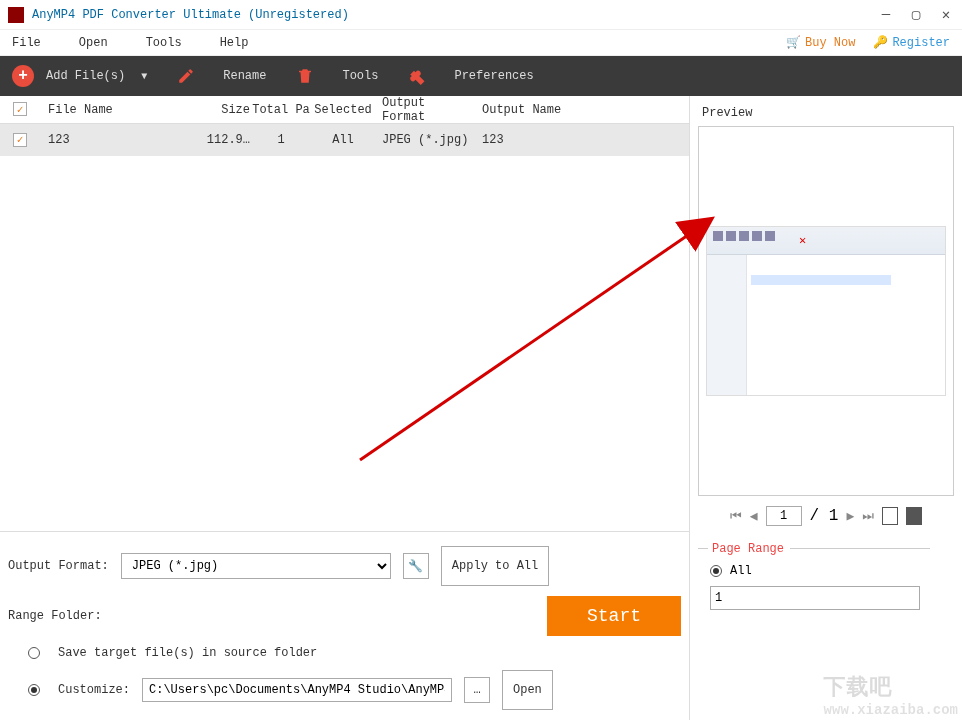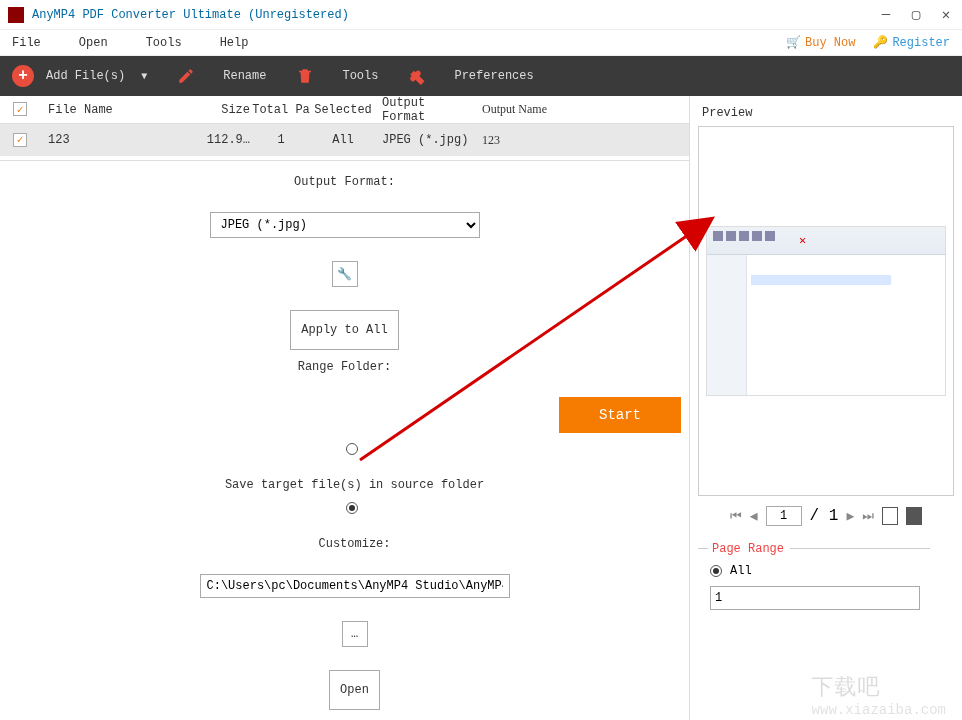--- a/index.html
+++ b/index.html
@@ -34,41 +34,41 @@
 .right-pane { width: 272px; display: flex; flex-direction: column; padding: 8px; }
 
 
 .table-header { height: 28px; display: flex; align-items: center; border-bottom: 1px solid #ddd; font-size: 12px; color: #333; }
 .col-check { width: 40px; text-align: center; }
 .col-name { width: 160px; padding-left: 8px; }
 .col-size { width: 50px; text-align: right; }
 .col-pages { width: 62px; text-align: center; }
 .col-selected { width: 62px; text-align: center; }
 .col-format { width: 100px; padding-left: 8px; }
-.col-outname { flex: 1; padding-left: 8px; font-family: Liberation Serif, serif; }
+.col-outname { flex: 1; padding-left: 8px; }
 
 
 .table-row { height: 32px; display: flex; align-items: center; background: #e8e8e8; font-size: 12px; color: #333; }
 .table-body { flex: 1; overflow: auto; }
 
 
 .chk { width: 14px; height: 14px; border: 1px solid #aaa; background: #fff; display: inline-flex; align-items: center; justify-content: center; color: #e67e22; font-size: 11px; }
 
 
 .arrow-overlay { position: absolute; left: 350px; top: 210px; pointer-events: none; }
 
 
 .bottom-panel { border-top: 1px solid #ddd; padding: 14px 8px 10px 8px; font-size: 12px; color: #333; }
-.bottom-panel .row { display: flex; align-items: center; margin-bottom: 10px; gap: 23px; flex-direction: column; }
+.bottom-panel .row { display: flex; align-items: center; margin-bottom: 10px; gap: 12px; }
 .bottom-panel select,
 .bottom-panel input[type="text"] { font-family: inherit; font-size: 12px; padding: 4px 6px; border: 1px solid #aaa; background: #fff; }
 .bottom-panel .fmt-select { width: 270px; }
 .bottom-panel .sq-btn { width: 26px; height: 26px; border: 1px solid #aaa; background: #fff; display: flex; align-items: center; justify-content: center; cursor: pointer; }
 .bottom-panel .apply-btn, .bottom-panel .open-btn { border: 1px solid #aaa; background: #fff; padding: 12px 10px; cursor: pointer; }
-.bottom-panel .start-btn { background: #f57c00; color: #fff; border: none; padding: 10px 40px; font-size: 14px; cursor: pointer; margin-left: auto; }
+.bottom-panel .start-btn { background: #f57c00; color: #fff; border: none; padding: 10px 40px; font-size: 18px; cursor: pointer; margin-left: auto; }
 .bottom-panel .radio { width: 12px; height: 12px; border: 1px solid #555; border-radius: 50%; display: inline-flex; align-items: center; justify-content: center; margin-right: 6px; }
 .bottom-panel .radio.sel::after { content: ""; width: 6px; height: 6px; background: #333; border-radius: 50%; }
 .bottom-panel .path-input { width: 310px; }
 
 
 .preview-label { font-size: 12px; color: #333; padding: 2px 0 6px 4px; }
 .preview-box { border: 1px solid #ccc; height: 370px; display: flex; align-items: center; justify-content: center; background: #fff; position: relative; overflow: hidden; }
 .preview-thumb { width: 240px; height: 170px; background: #f6f8fb; border: 1px solid #ddd; position: relative; }
 .preview-thumb .tbar { height: 28px; background: linear-gradient(#eef2f7,#e6ecf3); border-bottom: 1px solid #d0d6dd; }
 .preview-thumb .side { position:absolute; left:0; top:28px; bottom:0; width:40px; background:#f0f3f7; border-right:1px solid #e0e4e9;}
@@ -87,21 +87,21 @@
 .range-group .legend { color: #ef4444; margin-bottom: 0; position: relative; }
 .range-group .legend::before, .range-group .legend::after { content:""; display:inline-block; vertical-align:middle; border-top:1px solid #ccc; }
 .range-group .legend::before { width: 10px; margin-right: 4px; }
 .range-group .legend::after { width: 140px; margin-left: 6px; }
 .range-group .opt { display: flex; align-items: center; margin: 8px 0 8px 12px; }
 .range-group .opt .radio { width: 12px; height: 12px; border: 1px solid #555; border-radius: 50%; display: inline-flex; align-items: center; justify-content: center; margin-right: 8px; }
 .range-group .opt .radio.sel::after { content:""; width:6px; height:6px; background:#333; border-radius:50%; }
 .range-group input[type="text"] { width: 210px; margin-left: 12px; padding: 4px; border: 1px solid #aaa; font-size: 12px; }
 .range-group .hint { margin: 8px 0 0 12px; color: #333; }
 
-.watermark { position: absolute; right: 16px; bottom: 2px; font-size: 22px; color: rgba(0,0,0,0.14); font-family: "SimHei","Microsoft YaHei",sans-serif; font-weight: normal; letter-spacing: 1px; pointer-events: none; }
+.watermark { position: absolute; right: 4px; bottom: 2px; font-size: 22px; color: rgba(0,0,0,0.14); font-family: "SimHei","Microsoft YaHei",sans-serif; font-weight: bold; letter-spacing: 1px; pointer-events: none; }
 .watermark .sub { display:block; font-size:14px; letter-spacing:0; color: rgba(0,0,0,0.12); text-align:right; }
 </style>
 </head>
 <body>
 
 <div class="titlebar">
   <div class="app-icon"></div>
   <div class="title">AnyMP4 PDF Converter Ultimate (Unregistered)</div>
   <div class="win-controls">
     <span>—</span>

